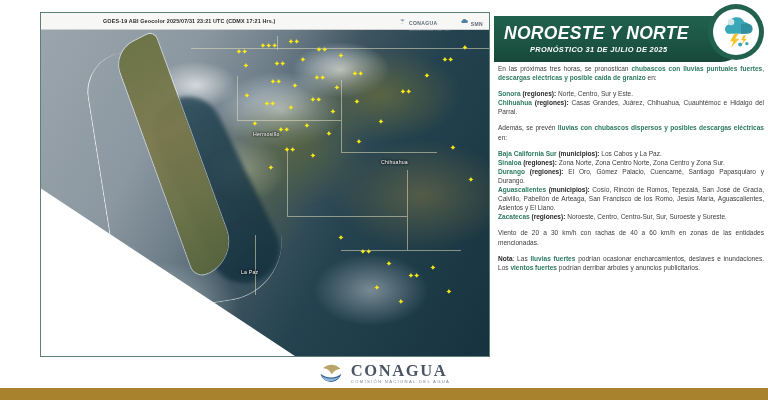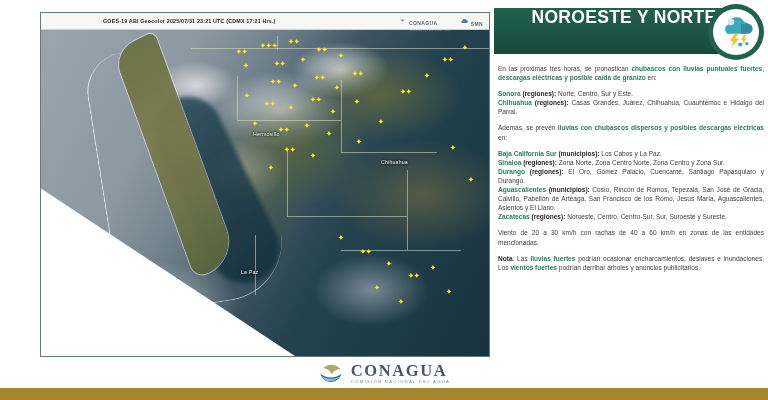--- a/index.html
+++ b/index.html
@@ -100,25 +100,26 @@
     position:absolute; left:-3px; top:-4px;
     color:#fbee1f; text-shadow:0 0 1px #e8d400;
   }
 
   
   #right{
     position:absolute; left:494px; top:0; width:274px; height:363px;
     background:#ffffff;
   }
   #header-band{
-    position:absolute; left:0; top:8px; width:250px; height:46px;
+    position:absolute; left:0; top:16px; width:250px; height:46px;
     background:linear-gradient(180deg,#22614e 0%,#1c5544 55%,#17483a 100%);
     border-radius:0 26px 26px 0;
-    display:flex; justify-content:center;
+    display:flex; flex-direction:column; justify-content:center;
     padding-left:10px;
+    font-style:italic;
   }
   #hdr-title{
     color:#ffffff; font-size:17.5px; font-weight:bold; letter-spacing:.3px; line-height:19px;
   }
   #hdr-sub{
     color:#ffffff; font-size:7.4px; font-weight:bold; letter-spacing:.35px;
     margin-top:2px; margin-left:26px;
   }
   #badge{
     position:absolute; right:4px; top:4px; width:56px; height:56px; border-radius:50%;
@@ -342,20 +343,21 @@
     <div class="city" style="left:212px;top:101px">Hermosillo</div>
     <div class="city" style="left:340px;top:129px">Chihuahua</div>
     <div class="city" style="left:200px;top:239px">La Paz</div>
   </div>
 </div>
 
 <div id="right">
 
   <div id="header-band">
     <div id="hdr-title">NOROESTE Y NORTE</div>
+    <div id="hdr-sub">PRONÓSTICO 31 DE JULIO DE 2025</div>
   </div>
 
   <div id="badge">
     <div id="badge-inner">
       <svg width="40" height="40" viewBox="0 0 48 48">
         <path d="M14 26h20a7 7 0 000-14 10 10 0 00-19 3 6 6 0 00-1 11z" fill="#3aa8b8"></path>
         <path d="M30 14h8a6 6 0 010 12h-8z" fill="#2f8f9e"></path>
         <circle cx="18" cy="12" r="4" fill="#cfe7ea"></circle>
         <path d="M22 26l-5 9h4l-3 8 10-11h-5l4-6z" fill="#f7c32b"></path>
         <path d="M33 28l-3 6h3l-2 5 6-7h-3l2-4z" fill="#f7c32b"></path>

